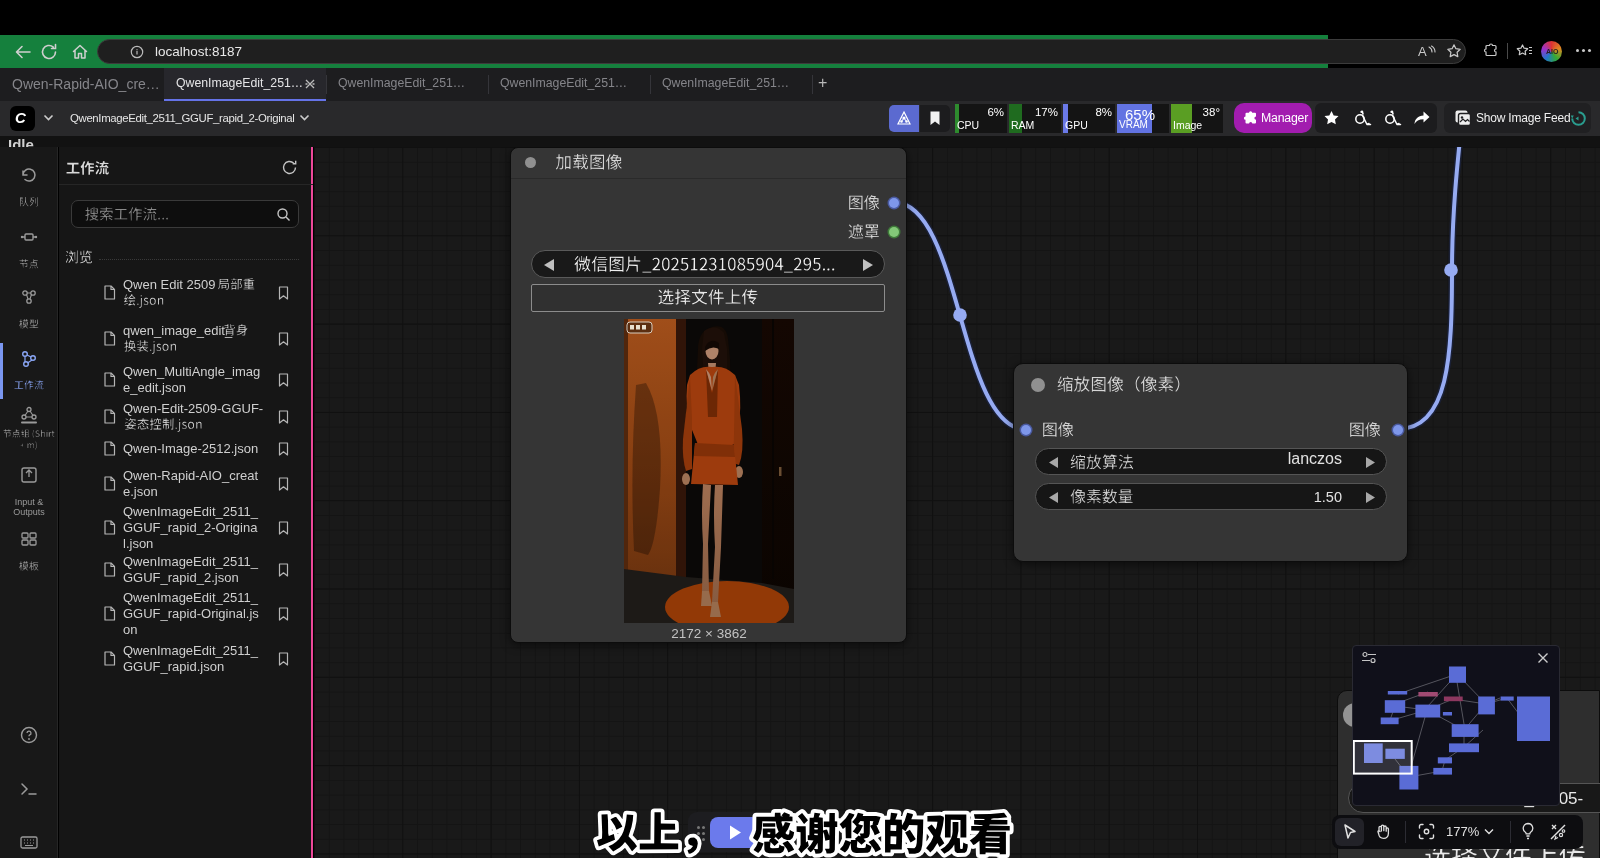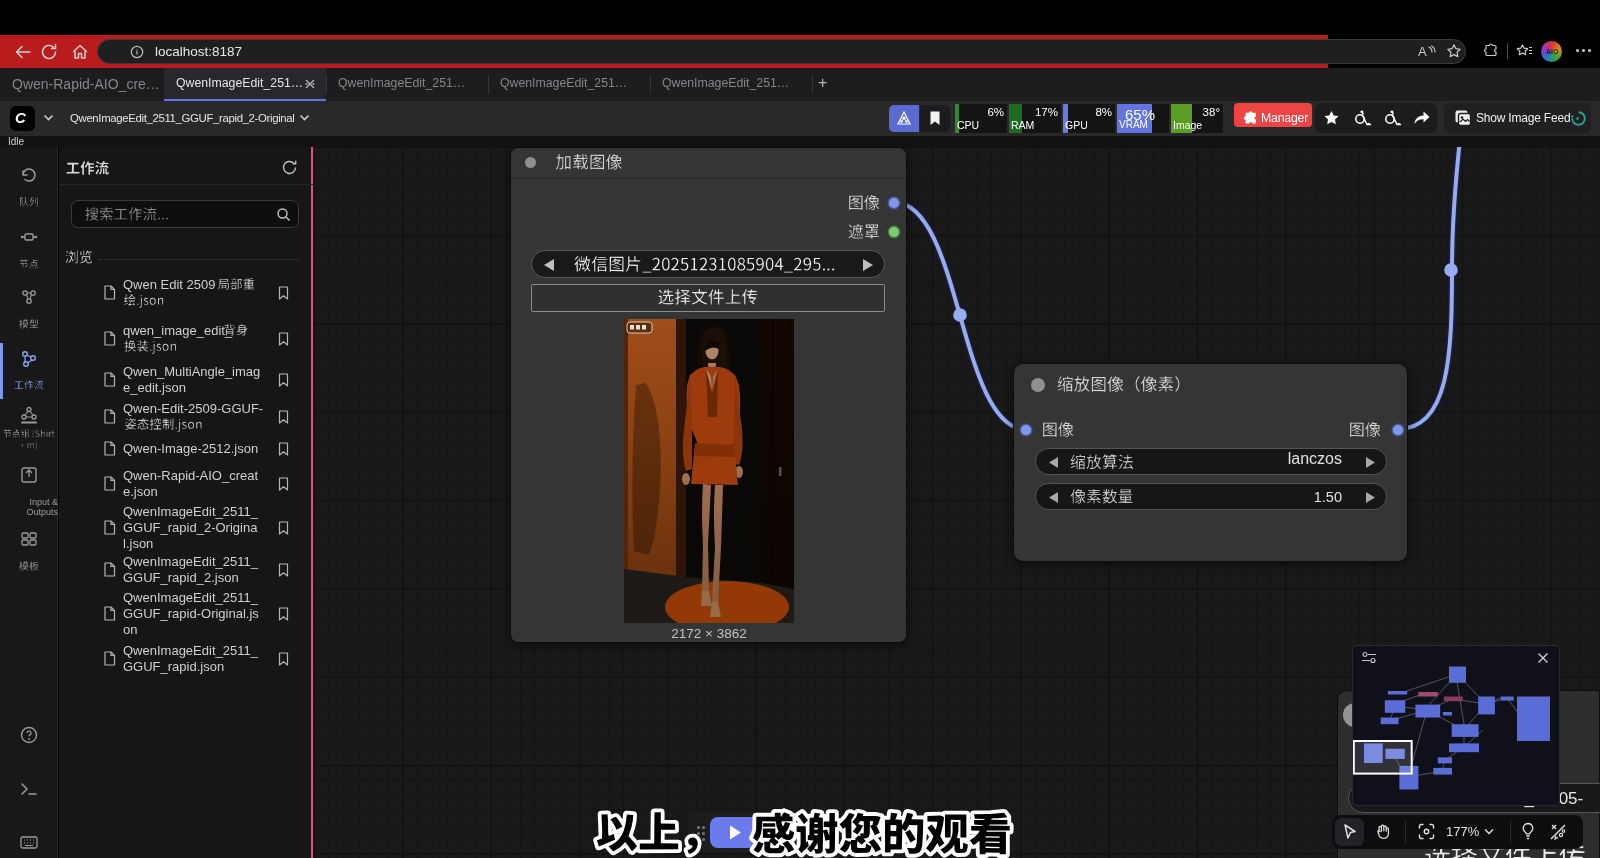--- a/index.html
+++ b/index.html
@@ -1,18 +1,18 @@
 <!DOCTYPE html>
 <html><head><meta charset="utf-8"><style>
 *{margin:0;padding:0;box-sizing:border-box}
 html,body{width:1600px;height:858px;background:#000;overflow:hidden;
 font-family:"Liberation Sans",sans-serif;-webkit-font-smoothing:antialiased}
 .a{position:absolute}
 </style></head><body>
-<div class="a" style="left:0;top:35px;width:1328px;height:33px;background:#b91c1c">
+<div class="a" style="left:0;top:35px;width:1328px;height:33px;background:#15803d">
 <svg class="a" style="left:14px;top:8px" width="18" height="18" viewBox="0 0 18 18">
       <path d="M16 9H3M8 3.5L2.5 9L8 14.5" stroke="#cfcfcf" stroke-width="1.6" fill="none" stroke-linecap="round" stroke-linejoin="round"></path>
     </svg>
 <svg class="a" style="left:40px;top:8px" width="18" height="18" viewBox="0 0 18 18">
       <path d="M15.5 9a6.5 6.5 0 1 1-2.2-4.9M15.5 1.5v4h-4" stroke="#cfcfcf" stroke-width="1.6" fill="none" stroke-linecap="round"></path>
     </svg>
 <svg class="a" style="left:71px;top:8px" width="18" height="18" viewBox="0 0 18 18">
       <path d="M2.5 8.5L9 2.5l6.5 6M4 7.5V15h3.5v-4.5h3V15H14V7.5" stroke="#cfcfcf" stroke-width="1.5" fill="none" stroke-linecap="round" stroke-linejoin="round"></path>
     </svg>
 <div class="a" style="left:97px;top:4px;width:1369px;height:25px;background:#1f1f1f;border:1px solid #3c3c3c;border-radius:13px"></div>
@@ -64,21 +64,21 @@
     </div>
 <svg class="a" style="left:43px;top:13px" width="11" height="8" viewBox="0 0 11 8">
       <path d="M1.5 1.5l4 4 4-4" stroke="#ccc" stroke-width="1.6" fill="none"></path>
     </svg>
 <div class="a" style="left:70px;top:11px;font-size:11.4px;letter-spacing:-.35px;color:#e6e6e6">QwenImageEdit_2511_GGUF_rapid_2-Original</div>
 <svg class="a" style="left:299px;top:13px" width="11" height="8" viewBox="0 0 11 8">
       <path d="M1.5 1.5l4 4 4-4" stroke="#ccc" stroke-width="1.6" fill="none"></path>
     </svg>
 </div>
 <div class="a" style="left:0;top:136px;width:1600px;height:11px;background:#121212">
-    <div class="a" style="left:8px;top:0px;font-size:10px;font-weight:normal;color:#d0d0d0">Idle</div>
+    <div class="a" style="left:8px;top:0px;font-size:15px;font-weight:bold;color:#d0d0d0">Idle</div>
   </div>
 <div class="a" style="left:889px;top:105px;width:30px;height:27px;background:#5b6ad0;border-radius:5px 0 0 5px"></div>
 <div class="a" style="left:920px;top:105px;width:30px;height:27px;background:#1c1c1e;border-radius:0 5px 5px 0"></div>
 <svg class="a" style="left:895px;top:110px" width="18" height="17" viewBox="0 0 18 17">
     <path d="M9 2L15 14H3z" stroke="#fff" stroke-width="1.2" fill="none"></path>
     <circle cx="9" cy="8" r="1.6" fill="#fff"></circle>
     <circle cx="6.5" cy="11.5" r="1.3" fill="#fff"></circle>
     <circle cx="11.5" cy="11.5" r="1.3" fill="#fff"></circle>
     <path d="M9 8l-2.5 3.5M9 8l2.5 3.5" stroke="#fff" stroke-width="1"></path>
   </svg>
@@ -103,21 +103,21 @@
 <div class="a" style="left:1117px;top:104px;width:52px;height:29px;background:#141414;overflow:hidden">
 <div class="a" style="left:0;top:0;width:35px;height:29px;background:#6273e2"></div>
 <div class="a" style="left:2px;top:15px;font-size:10px;color:#fff">VRAM</div>
 <div class="a" style="right:14px;top:2px;font-size:15px;color:#fff">65%</div>
 </div>
 <div class="a" style="left:1171px;top:104px;width:52px;height:29px;background:#141414;overflow:hidden">
 <div class="a" style="left:0;top:0;width:21px;height:29px;background:#5a9e23"></div>
 <div class="a" style="left:2px;top:15px;font-size:10.5px;color:#fff">Image</div>
 <div class="a" style="right:3px;top:2px;font-size:11.5px;color:#fff">38°</div>
 </div>
-<div class="a" style="left:1234px;top:103px;width:78px;height:24px;background:#ef4444;border-radius:4px">
+<div class="a" style="left:1234px;top:103px;width:78px;height:30px;background:#a21caf;border-radius:10px">
 <svg class="a" style="left:9px;top:7px" width="16" height="16" viewBox="0 0 16 16">
       <path d="M6 2.8a1.6 1.6 0 0 1 3.2 0H12a1 1 0 0 1 1 1v2.7a1.6 1.6 0 0 0 0 3.2V12.5a1 1 0 0 1-1 1H9.3a1.6 1.6 0 0 0-3.2 0H3.5a1 1 0 0 1-1-1V9.8a1.6 1.6 0 0 1 0-3.2V3.8a1 1 0 0 1 1-1z" fill="#fff"></path>
     </svg>
 <div class="a" style="left:27px;top:8px;font-size:12.3px;letter-spacing:-.2px;color:#fff">Manager</div>
 </div>
 <div class="a" style="left:1315px;top:103px;width:122px;height:30px;background:#1c1c1e;border-radius:6px">
 <svg class="a" style="left:8px;top:7px" width="17" height="16" viewBox="0 0 17 16">
       <path d="M8.5 1l2.2 4.4 4.8.7-3.5 3.4.8 4.8-4.3-2.3-4.3 2.3.8-4.8L1.5 6.1l4.8-.7z" fill="#fff"></path>
     </svg>
 <svg class="a" style="left:38px;top:6px" width="20" height="19" viewBox="0 0 20 19">
@@ -193,21 +193,21 @@
 <svg style="position:absolute;left:3px;top:282px;overflow:visible" width="52" height="10" viewBox="0 0 52.2 9.5">
       <path d="M18.5,7.5L21.2,7.0L21.2,6.5ZM14.0,6.5L14.5,8.0L15.0,8.0L14.5,6.8ZM12.5,6.5L12.0,6.5L12.2,8.2L12.8,8.0ZM15.8,6.5L16.8,8.0L17.2,8.0L16.2,6.2ZM11.0,6.5L10.5,6.2L9.8,7.5L9.8,8.2ZM1.0,3.2L1.0,3.8L3.2,4.0L3.2,8.2L3.8,8.2L4.0,3.8L7.0,4.0L6.8,6.5L5.2,6.5L5.5,7.0L7.2,6.8L7.5,3.2ZM48.5,2.8L47.2,3.0L46.8,3.8L46.5,2.8L46.0,2.8L46.0,7.5L46.8,7.5L47.0,3.8L48.5,3.2ZM43.8,2.8L43.8,7.5L44.5,7.5L44.5,2.8ZM49.8,1.5L49.5,2.8L49.0,2.8L49.0,3.2L49.8,3.5L49.8,6.8L50.5,7.5L51.8,7.0L50.8,7.0L50.2,6.5L50.5,3.2L51.5,3.2L51.5,2.8L50.2,2.5L50.2,1.5ZM34.0,1.2L32.8,2.2L32.8,3.2L33.8,4.2L35.2,4.8L36.0,5.5L36.0,6.2L35.2,7.0L34.0,7.0L32.8,6.2L32.8,7.0L33.8,7.5L35.2,7.5L36.5,6.8L36.8,5.5L36.0,4.5L34.0,3.8L33.2,2.8L34.2,1.8L36.5,2.0L35.2,1.2ZM43.8,0.8L44.5,1.2L44.5,0.8ZM38.2,0.8L38.2,7.5L39.0,7.5L39.0,4.0L40.0,3.2L40.8,3.2L41.5,4.2L41.5,7.5L42.0,7.5L41.8,3.2L41.0,2.8L39.0,3.0L38.8,0.5ZM31.2,0.5L30.5,1.2L29.8,4.2L30.0,7.0L31.2,9.2L30.2,6.0L30.2,3.5ZM22.2,0.5L22.0,7.8L21.5,8.0L26.5,7.8L25.5,7.2L25.5,0.5ZM23.0,5.5L24.8,5.5L25.2,6.0L25.2,7.2L24.8,7.8L22.8,7.5ZM23.0,3.2L25.2,3.5L25.0,5.2L22.8,5.0ZM23.0,0.8L24.8,0.8L25.2,1.2L25.2,2.5L24.8,3.0L22.8,2.8ZM20.2,0.0L18.5,3.0L18.5,3.5L20.0,3.8L18.5,5.8L21.2,5.2L21.2,4.8L19.8,4.5L21.5,2.2L21.0,2.0L20.8,2.8L19.2,2.8ZM13.0,0.0L12.8,2.8L10.5,2.8L10.5,5.5L16.2,5.5L16.2,2.8L13.5,2.5L13.8,1.5L17.0,1.0L13.5,0.8L13.5,0.0ZM11.2,3.2L15.8,3.5L15.5,5.0L11.0,4.8ZM0.5,1.0L0.5,1.5L2.5,1.8L2.5,2.5L3.0,2.5L3.2,1.5L5.8,1.8L5.8,2.5L6.2,2.5L6.5,1.5L8.2,1.5L8.2,1.0L6.2,0.8L6.2,0.0L5.8,0.0L5.5,1.0L3.0,0.8L3.0,0.0L2.5,0.0L2.2,1.0Z" fill="#9a9a9a" fill-rule="evenodd"></path>
     </svg>
 <svg style="position:absolute;left:20px;top:294px;overflow:visible" width="18" height="9" viewBox="0 0 18.5 9.2">
       <path d="M7.8,2.5L7.8,7.2L8.5,7.2L8.5,3.8L9.2,3.0L10.0,3.0L10.8,3.8L10.8,7.2L11.2,7.2L11.2,4.0L12.2,3.0L13.0,3.0L13.8,3.8L13.8,7.2L14.2,7.2L14.2,3.2L13.5,2.5L12.5,2.5L11.2,3.2L10.5,2.5L9.5,2.5L8.5,3.2L8.2,2.5ZM2.5,2.0L2.2,3.5L1.8,4.0L0.2,4.2L2.2,4.5L2.5,6.2L2.8,4.2L4.5,4.0L3.0,4.0L2.5,3.5ZM15.8,0.2L16.8,3.0L16.8,6.0L15.8,8.5L16.0,9.0L17.2,5.8L17.2,3.5L16.5,1.0Z" fill="#9a9a9a" fill-rule="evenodd"></path>
     </svg>
 <svg class="a" style="left:19px;top:318px" width="20" height="20" viewBox="0 0 20 20">
       <rect x="3" y="3" width="14" height="14" rx="2" stroke="#9a9a9a" stroke-width="1.4" fill="none"></rect>
       <path d="M7 8l3-3 3 3M10 5v7" stroke="#9a9a9a" stroke-width="1.3" fill="none"></path>
     </svg>
-<div class="a" style="left:0px;top:350px;width:58px;font-size:9px;line-height:10px;color:#9a9a9a;text-align:right">Input &amp;<br>Outputs</div>
+<div class="a" style="left:0px;top:350px;width:58px;font-size:9px;line-height:10px;color:#9a9a9a;text-align:center">Input &amp;<br>Outputs</div>
 <svg class="a" style="left:19px;top:382px" width="20" height="20" viewBox="0 0 20 20">
       <rect x="3" y="4" width="6" height="5" rx="1" stroke="#9a9a9a" stroke-width="1.3" fill="none"></rect>
       <rect x="11" y="4" width="6" height="5" rx="1" stroke="#9a9a9a" stroke-width="1.3" fill="none"></rect>
       <rect x="3" y="11" width="6" height="5" rx="1" stroke="#9a9a9a" stroke-width="1.3" fill="none"></rect>
       <rect x="11" y="11" width="6" height="5" rx="1" stroke="#9a9a9a" stroke-width="1.3" fill="none"></rect>
     </svg>
 <svg style="position:absolute;left:19px;top:414px;overflow:visible" width="20" height="10" viewBox="0 0 20.0 9.5">
       <path d="M4.0,2.5L4.0,5.5L6.0,5.8L5.8,6.5L3.5,6.5L3.5,7.0L5.5,7.5L4.2,8.5L3.2,8.8L3.5,9.2L5.2,8.5L6.2,7.0L7.5,8.5L9.0,9.2L9.2,8.8L8.0,8.2L7.0,7.2L9.2,6.5L6.5,6.2L6.8,5.5L8.8,5.5L8.8,2.5ZM4.5,5.0L4.8,4.0L8.2,4.2L8.0,5.2ZM4.5,3.5L4.8,2.8L8.2,3.0L8.0,3.8ZM14.5,0.8L14.5,5.8L14.0,7.8L13.2,8.8L14.0,8.8L14.5,7.8L15.2,4.0L16.8,7.2L15.5,8.5L14.8,8.8L15.2,9.2L17.2,7.8L19.0,9.2L19.5,8.8L18.8,8.5L17.5,7.2L18.8,5.0L19.0,3.2L15.0,3.0L15.2,1.2L19.2,1.2L19.2,0.8ZM15.8,4.0L18.5,4.0L17.5,6.2L16.8,6.2ZM12.0,0.0L11.8,2.2L10.5,2.2L10.5,2.8L12.0,3.0L10.2,6.8L10.5,7.2L11.8,4.8L12.0,9.2L12.5,9.2L12.8,4.8L13.5,6.0L13.8,5.2L12.5,3.8L12.8,2.8L13.8,2.8L13.8,2.2L12.5,2.0L12.5,0.0ZM3.5,1.2L5.0,1.5L5.0,2.0L5.5,2.0L5.8,1.2L7.2,1.5L7.2,2.0L7.8,2.0L8.0,1.2L9.2,1.2L9.0,0.8L7.8,0.5L7.8,0.0L7.2,0.0L7.0,0.8L5.5,0.5L5.5,0.0L5.0,0.0L4.8,0.8ZM1.8,0.0L1.5,2.0L0.5,2.0L0.5,2.5L1.8,3.0L0.2,6.5L0.5,7.0L1.5,5.0L1.8,9.2L2.2,9.2L2.5,4.2L3.0,5.5L3.2,4.8L2.2,3.2L2.5,2.5L3.2,2.5L3.2,2.0L2.2,1.8L2.2,0.0Z" fill="#9a9a9a" fill-rule="evenodd"></path>
     </svg>
 <svg class="a" style="left:19px;top:578px" width="20" height="20" viewBox="0 0 20 20">

